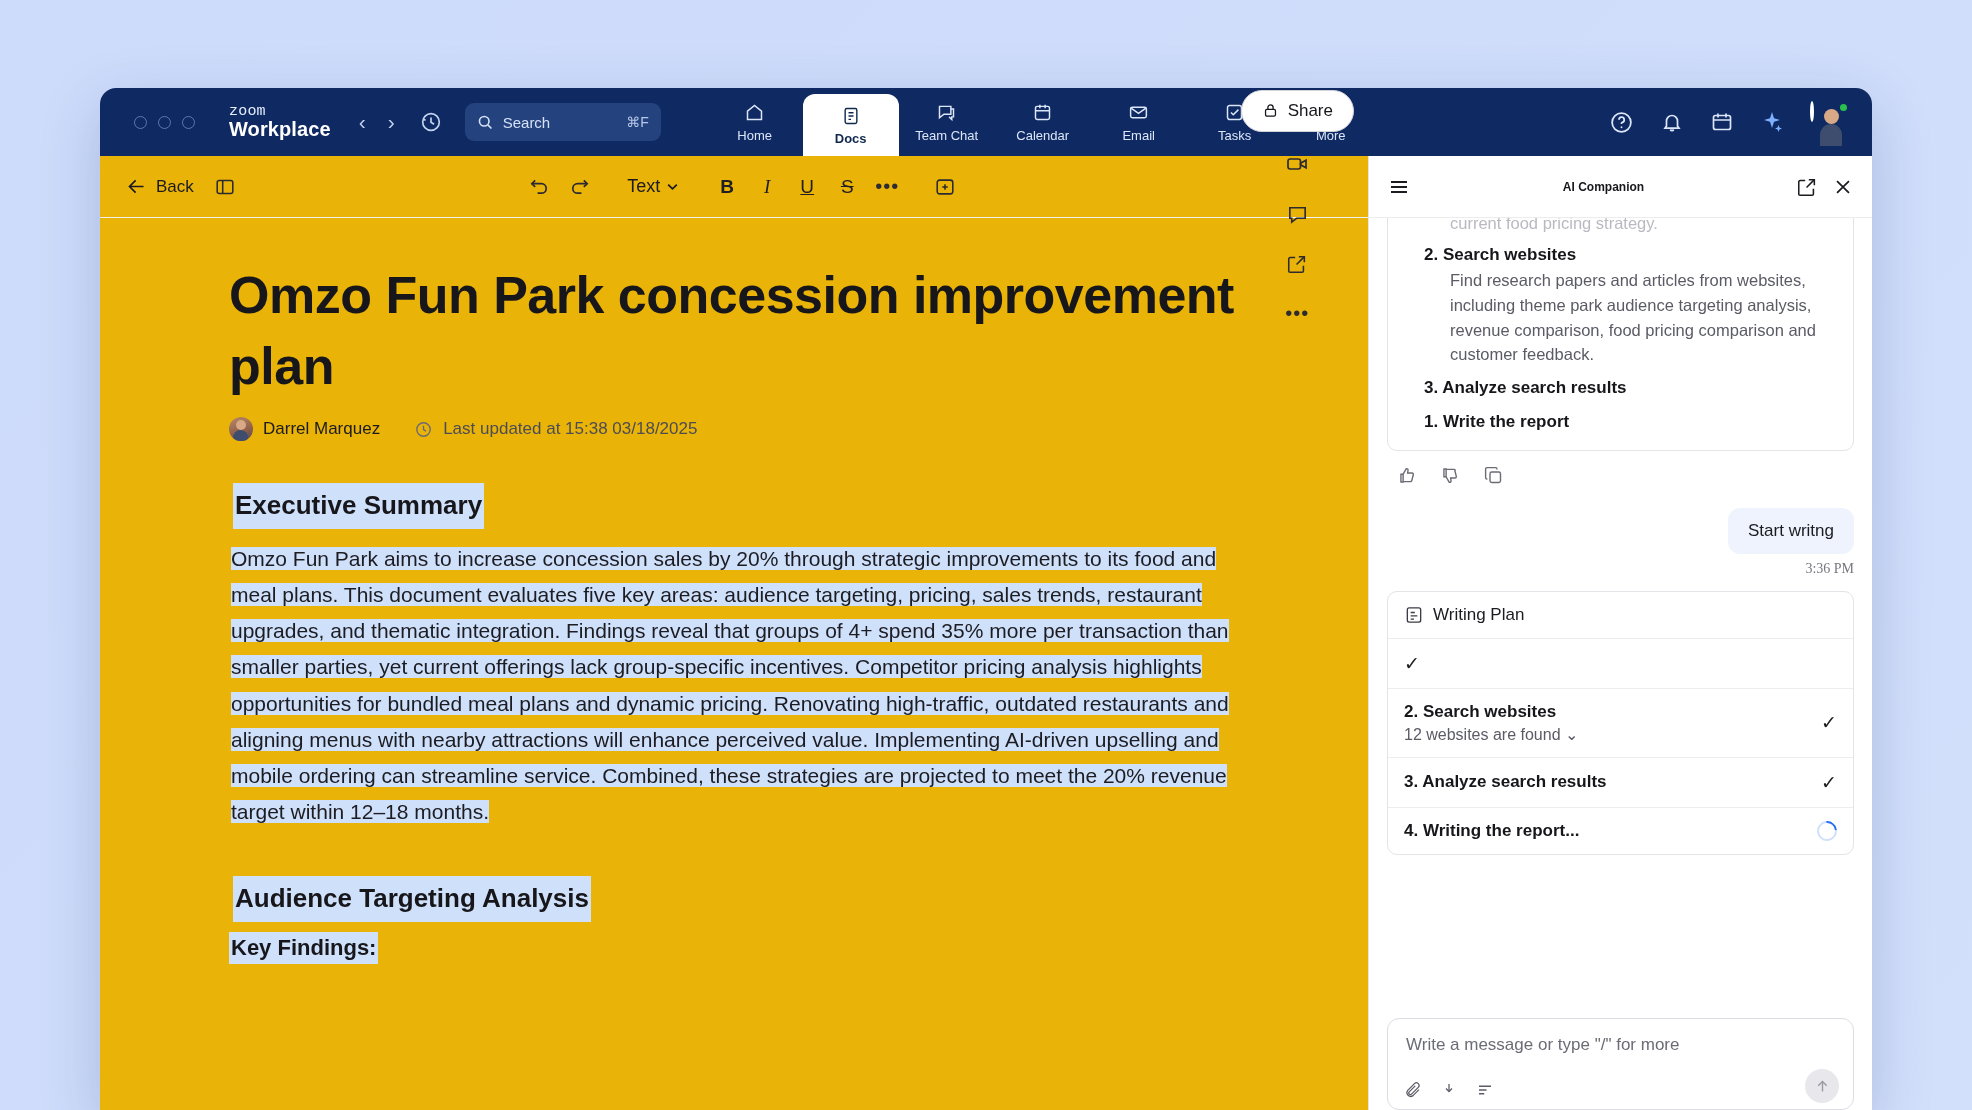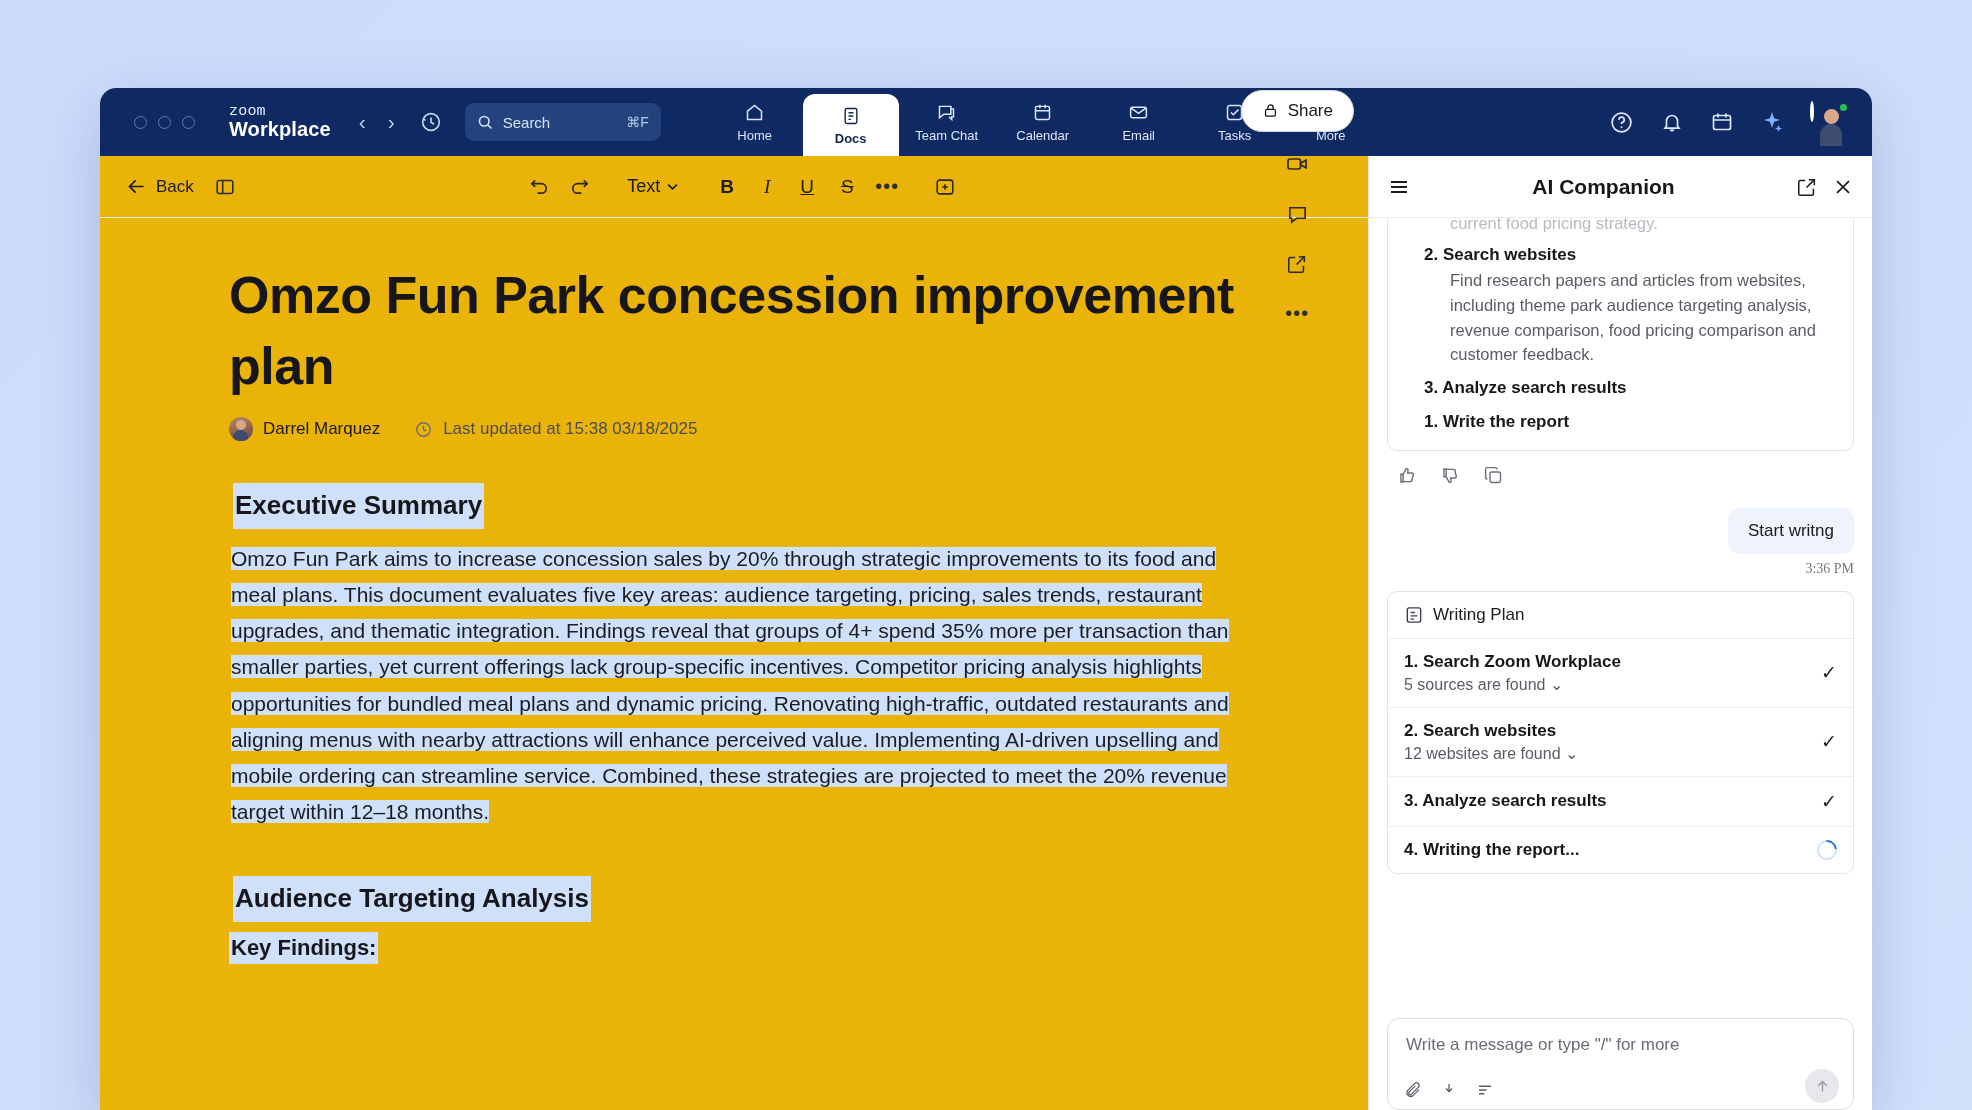--- a/index.html
+++ b/index.html
@@ -178,21 +178,21 @@
     background: #ffffff;
     display: flex; flex-direction: column;
   }
   .aihead {
     height: 62px; display: flex; align-items: center;
     padding: 0 18px; gap: 14px;
     border-bottom: 1px solid #ececed;
   }
   .aihead .title {
     flex: 1; text-align: center;
-    font-size: 21px; font-weight: 600; color: #18181c;
+    font-size: 12px; font-weight: 600; color: #18181c;
   }
   .aibody { flex: 1; overflow: hidden; padding: 0 18px; position: relative; }
   .card {
     border: 1px solid #e3e3e8;
     border-radius: 10px;
     background: #fff;
     padding: 14px 16px;
   }
   .clip-card { margin-top: -22px; padding-left: 36px; }
   .step-num { font-size: 17px; font-weight: 700; color: #17171b; line-height: 1.55; }
@@ -557,27 +557,20 @@
         <div class="plan">
           <div class="plan-head">
             <svg width="20" height="20" viewBox="0 0 24 24" fill="none" stroke="#3b3b45" stroke-width="1.6">
                 <rect x="4" y="3.5" width="16" height="17" rx="2.2"></rect>
                 <path d="M8 9h5M8 13h8M8 17h4"></path>
               </svg>
             <span>Writing Plan</span>
           </div>
 
           <div class="plan-item">
-            <div class="txt">
-              <div class="lbl">1. Search Zoom Workplace</div>
-              <div class="sub">
-                <span>5 sources are found</span>
-                <span> ⌄</span>
-              </div>
-            </div>
             <span class="check">✓</span>
           </div>
 
           <div class="plan-item">
             <div class="txt">
               <div class="lbl">2. Search websites</div>
               <div class="sub">
                 <span>12 websites are found</span>
                 <span> ⌄</span>
               </div>

